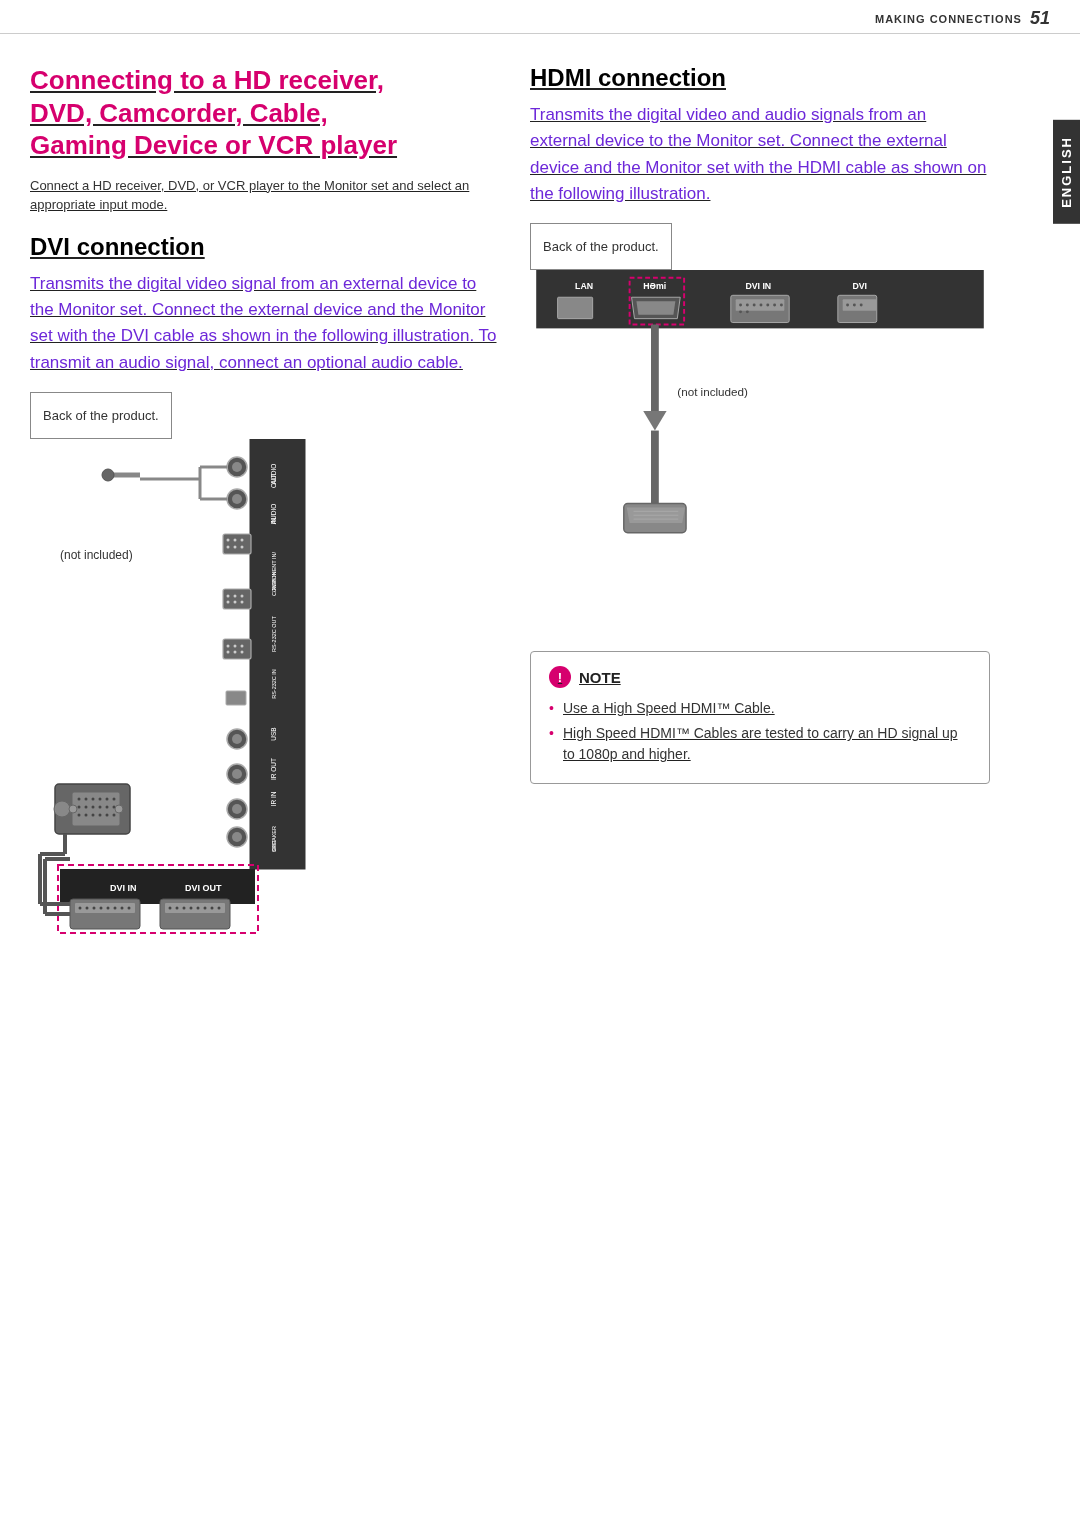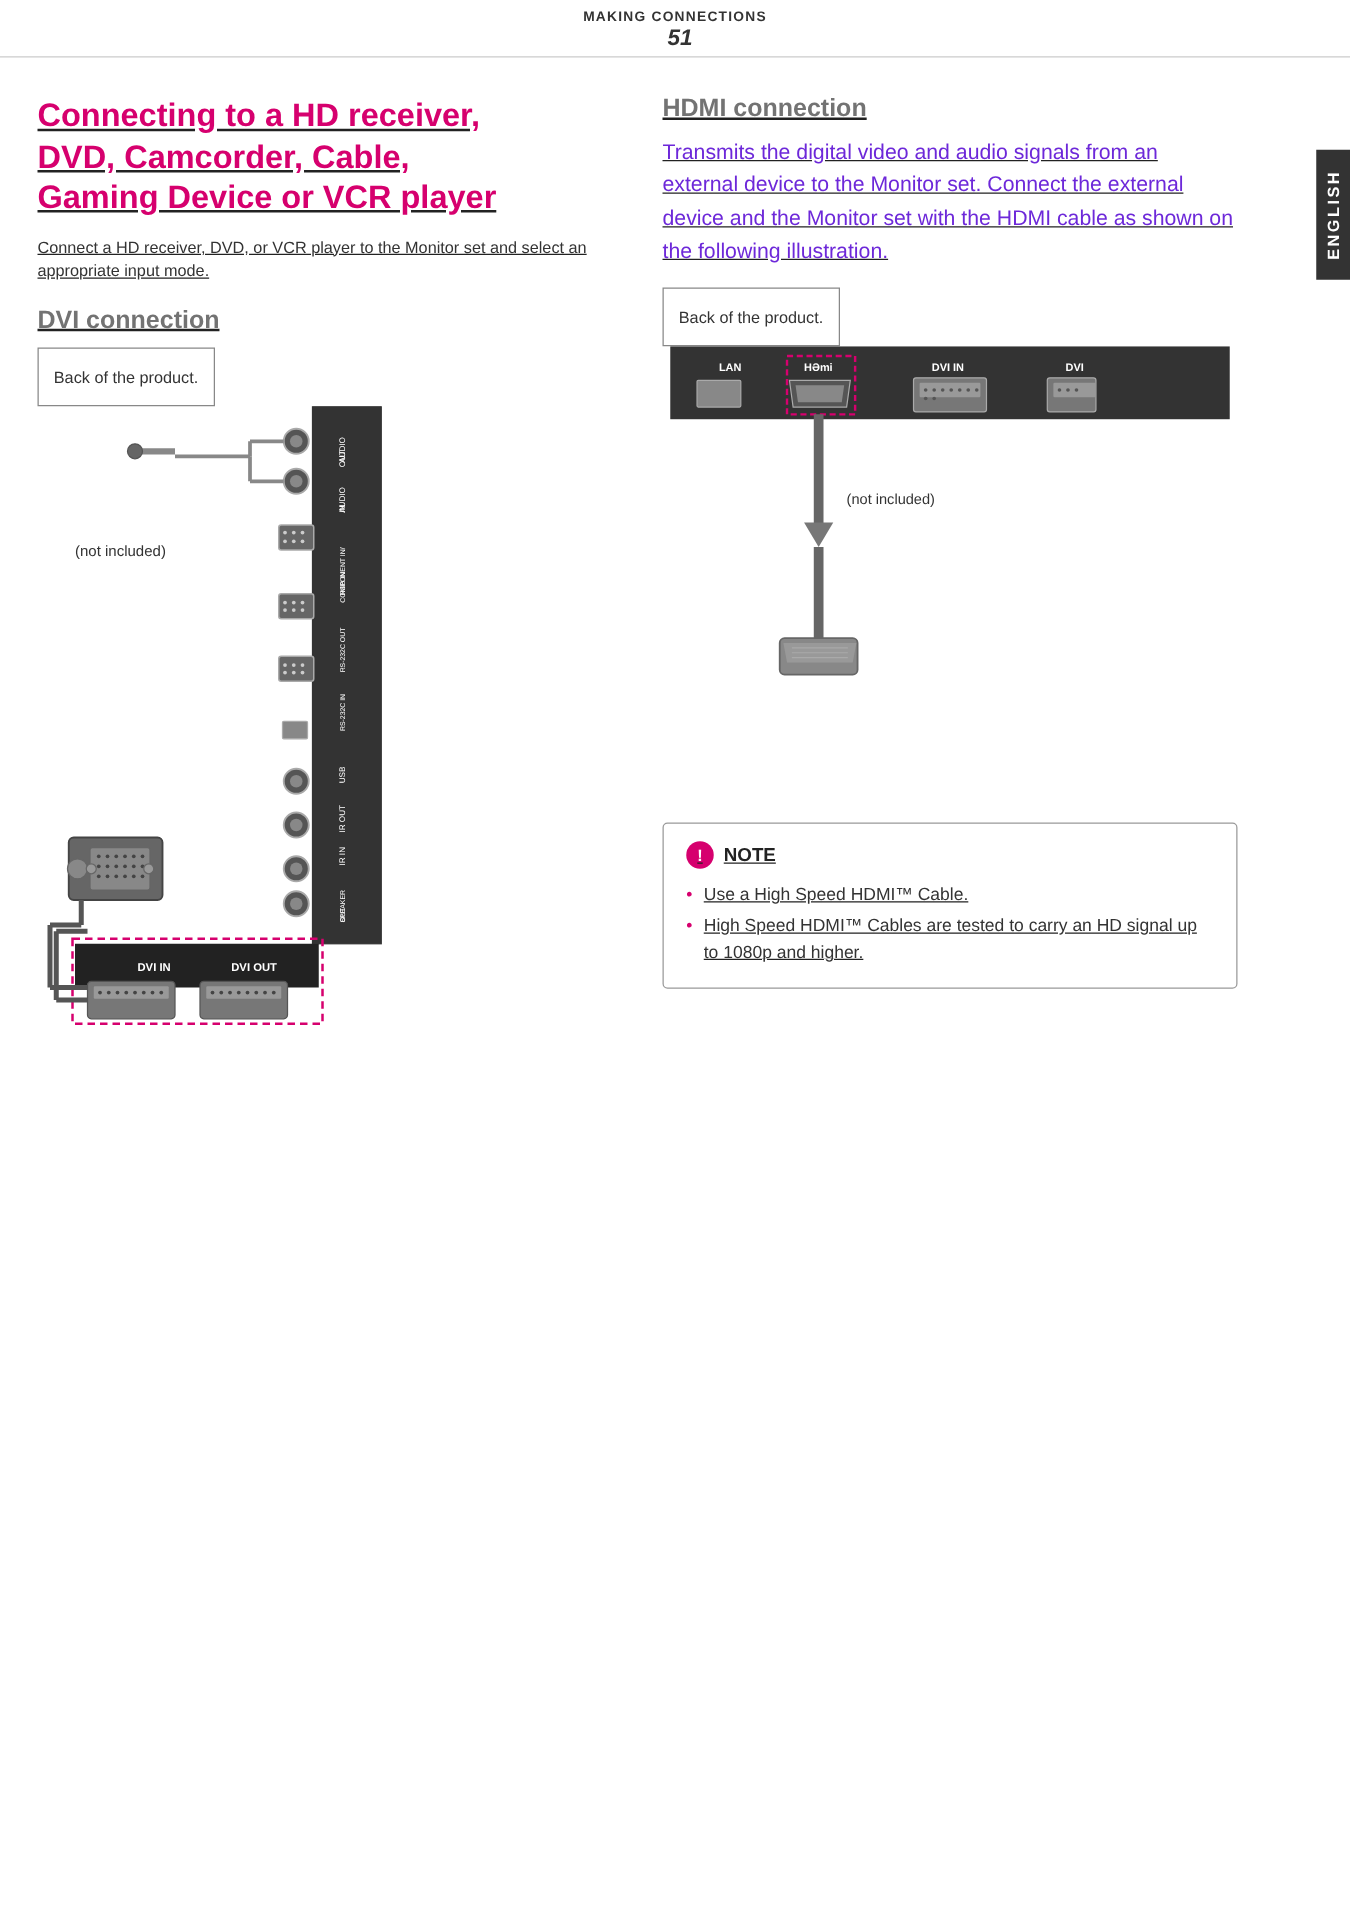--- a/index.html
+++ b/index.html
@@ -13,21 +13,20 @@
       position: relative;
     }
 
     
     .top-bar {
       display: flex;
       justify-content: flex-end;
       align-items: center;
       padding: 8px 30px 4px 30px;
       border-bottom: 1px solid #ccc;
-      flex-direction: column;
     }
     .top-bar-text {
       font-size: 11px;
       font-weight: bold;
       letter-spacing: 1px;
       color: #333;
       text-transform: uppercase;
     }
     .top-bar-num {
       font-size: 18px;
@@ -86,23 +85,23 @@
     }
 
     .intro-text {
       font-size: 13px;
       line-height: 1.5;
       color: #333;
       margin-bottom: 18px;
     }
 
     .section-heading {
-      font-size: 20px;
-      font-weight: bold;
-      color: #737373;
+      font-size: 24px;
+      font-weight: bold;
+      color: #000000;
       margin-bottom: 10px;
     }
 
     .section-body {
       font-size: 17px;
       line-height: 1.55;
       color: #6d28d9;
       margin-bottom: 16px;
     }
 
@@ -197,20 +196,21 @@
     <div class="main-heading">
       <span>Connecting to a HD receiver,</span><br>
       <span>DVD, Camcorder, Cable,</span><br>
       <span>Gaming Device or VCR player</span>
     </div>
 
     <p class="intro-text">Connect a HD receiver, DVD, or VCR player to the Monitor set and select an appropriate input mode.</p>
 
     <h2 class="section-heading">DVI connection</h2>
 
+    <p class="section-body">Transmits the digital video signal from an external device to the Monitor set. Connect the external device and the Monitor set with the DVI cable as shown in the following illustration. To transmit an audio signal, connect an optional audio cable.</p>
 
     <div class="diagram-container">
       <div style="margin-bottom:0;">
         <span class="back-of-product-label">Back of the product.</span>
       </div>
       <svg class="dvi-diagram" viewBox="0 0 440 500">
 
         <rect x="220" y="0" width="55" height="430" fill="#333" stroke="#333" stroke-width="1"></rect>
 
         <text x="246" y="35" font-size="6.5" fill="white" text-anchor="middle" transform="rotate(-90,246,35)" font-family="Arial">AUDIO</text>

